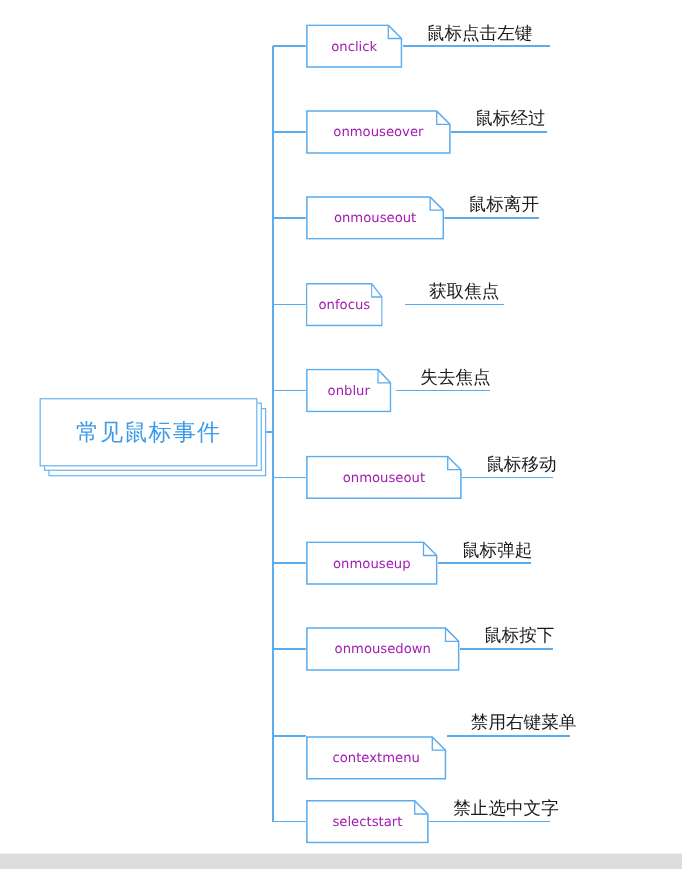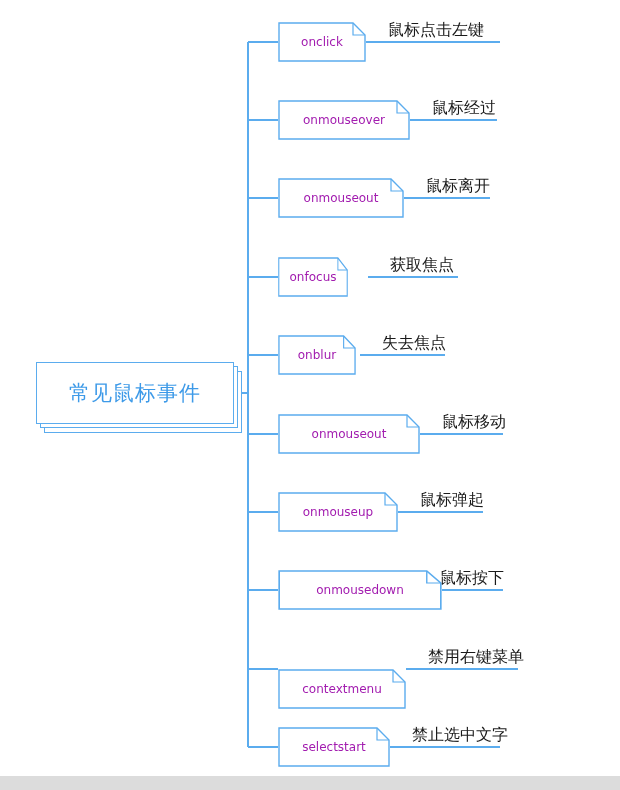--- a/index.html
+++ b/index.html
@@ -180,21 +180,21 @@
       </div>
       <div class="caption" style="left: 442px; top: 412px;">鼠标移动</div>
       <div class="node" style="left: 278px; top: 492px; width: 120px;">
         <svg class="box-svg" viewBox="0 0 120 40" preserveAspectRatio="none">
           <path d="M1,1 H107 L119,13 V39 H1 Z" fill="#ffffff" stroke="#5BACEE" stroke-width="1.4"></path>
           <path d="M107,1 V13 H119" fill="none" stroke="#5BACEE" stroke-width="1.2"></path>
         </svg>
         <span class="node-label">onmouseup</span>
       </div>
       <div class="caption" style="left: 420px; top: 490px;">鼠标弹起</div>
-      <div class="node" style="left: 278px; top: 570px; width: 164px;">
+      <div class="node" style="left: 278px; top: 570px; width: 140px;">
         <svg class="box-svg" viewBox="0 0 140 40" preserveAspectRatio="none">
           <path d="M1,1 H127 L139,13 V39 H1 Z" fill="#ffffff" stroke="#5BACEE" stroke-width="1.4"></path>
           <path d="M127,1 V13 H139" fill="none" stroke="#5BACEE" stroke-width="1.2"></path>
         </svg>
         <span class="node-label">onmousedown</span>
       </div>
       <div class="caption" style="left: 440px; top: 568px;">鼠标按下</div>
       <div class="node" style="left: 278px; top: 649px; width: 128px; margin-top: 20px;">
         <svg class="box-svg" viewBox="0 0 128 40" preserveAspectRatio="none">
           <path d="M1,1 H115 L127,13 V39 H1 Z" fill="#ffffff" stroke="#5BACEE" stroke-width="1.4"></path>

